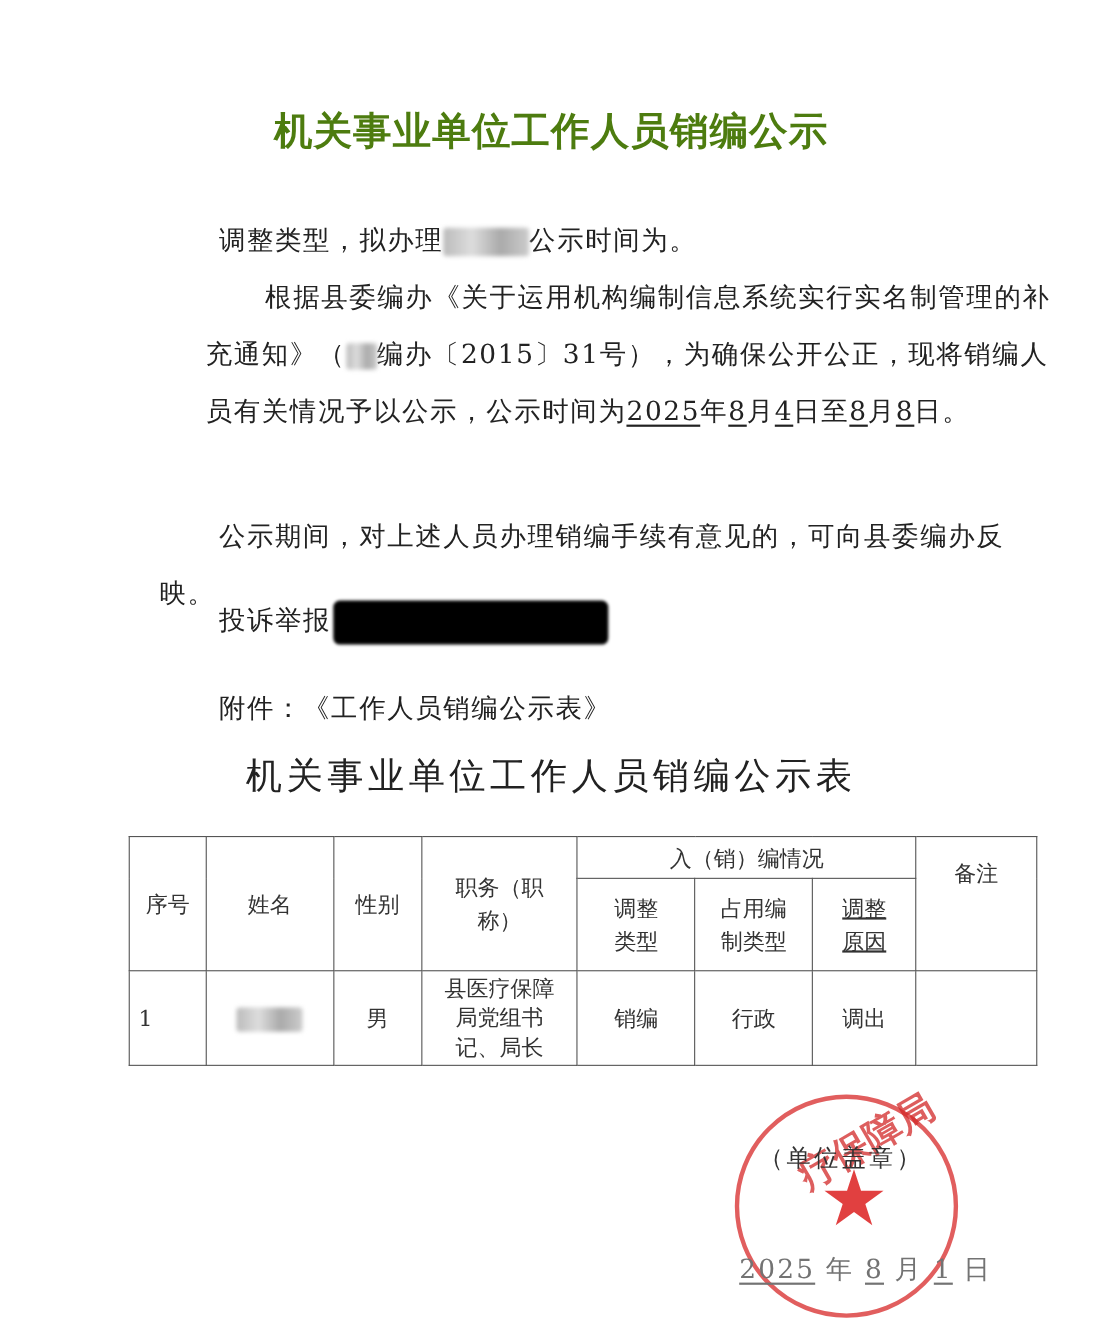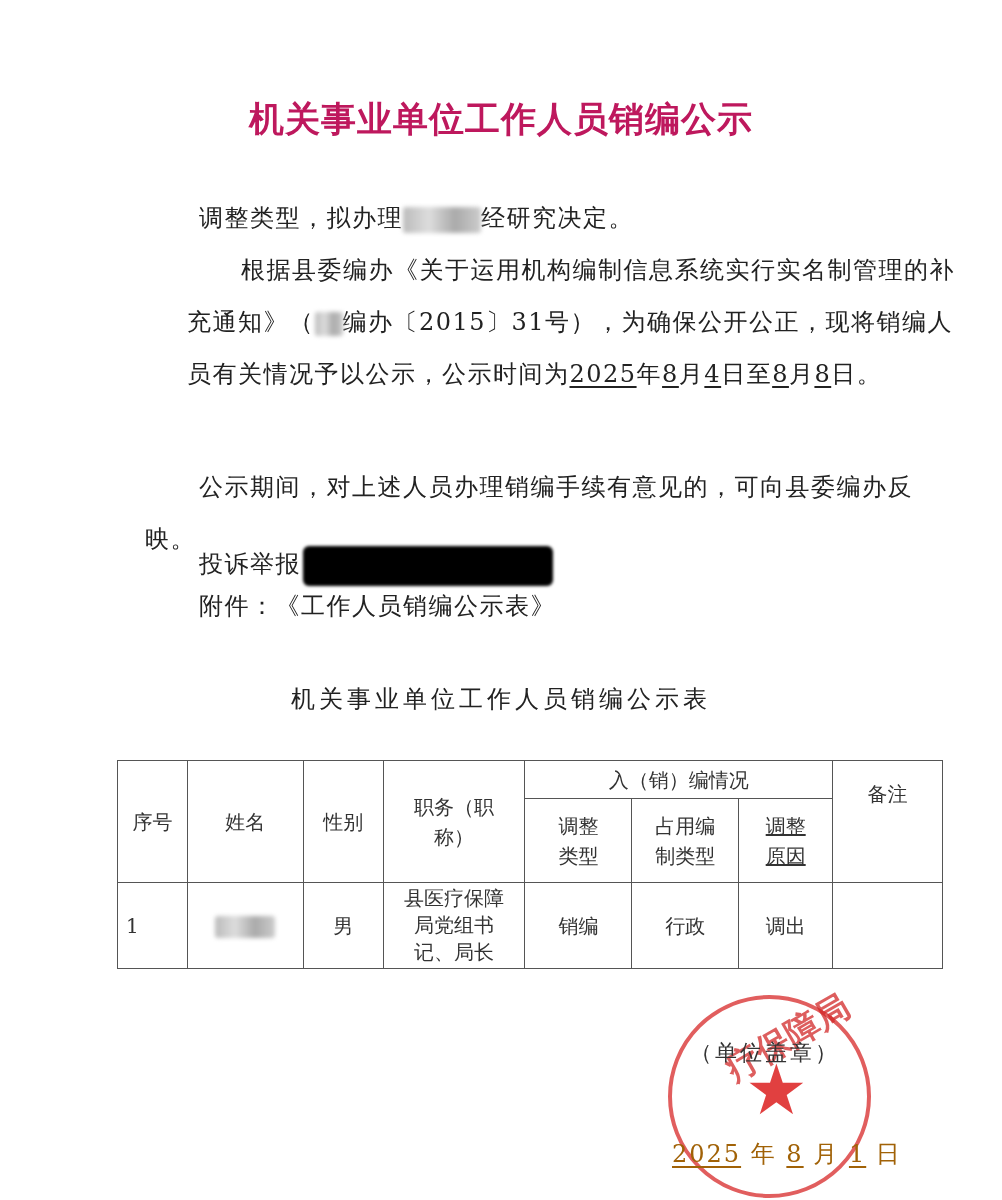--- a/index.html
+++ b/index.html
@@ -1,57 +1,57 @@
 <!DOCTYPE html>
 <html><head>
 <meta charset="utf-8">
 <style>
   html, body { margin:0; padding:0; background:#fff; }
   body { width:1002px; height:1200px; position:relative; overflow:hidden; color:#1a1a1a;
          font-family:"DejaVu Serif","Liberation Serif",serif; }
   .title { position:absolute; top:96px; left:0; width:1002px; text-align:center;
-           font-size:35px; font-weight:bold; letter-spacing:1px; color:#be185d; }
+           font-size:35px; font-weight:bold; letter-spacing:1px; color:#4d7c0f; }
   .para { position:absolute; left:145px; width:775px; font-size:24px; line-height:52px; letter-spacing:1.5px; color:#222; }
   .indent { text-indent:54px; }
   .blur { display:inline-block; background:linear-gradient(90deg,#bbb,#ddd,#aaa,#ccc); filter:blur(2px);
           vertical-align:middle; border-radius:3px; }
   .redact { display:inline-block; width:250px; height:40px; background:#000; border-radius:6px;
             filter:blur(1.5px); vertical-align:middle; margin-left:2px; }
   .u { text-decoration:underline; text-underline-offset:4px; }
-  .subtitle { position:absolute; top:683px; left:0; width:1002px; text-align:center; font-size:24px;
+  .subtitle { position:absolute; top:683px; left:0; width:1002px; text-align:center; font-size:33px;
               letter-spacing:4px; color:#222; }
   table { position:absolute; top:760px; left:117px; width:826px; border-collapse:collapse; font-size:20px; color:#333; }
   td { border:1.5px solid #555; text-align:center; vertical-align:middle; line-height:30px; }
   .seal { position:absolute; left:668px; top:995px; width:195px; height:195px; border:4px solid rgba(215,40,40,0.75);
           border-radius:50%; }
   .seal-text { position:absolute; color:rgba(210,40,40,0.75); font-size:34px; font-weight:bold; }
   .star { position:absolute; left:745px; top:1055px; font-size:70px; color:rgba(220,30,30,0.85); line-height:1; }
   .stamp-label { position:absolute; left:690px; top:1038px; font-size:22px; letter-spacing:3px; color:#333; }
-  .date { position:absolute; left:672px; top:1138px; font-size:24px; letter-spacing:2px; color:#a16207; }
+  .date { position:absolute; left:672px; top:1138px; font-size:24px; letter-spacing:2px; color:#737373; }
 </style>
 </head>
 <body>
 
 <div class="title">机关事业单位工作人员销编公示</div>
 
 <div class="para indent" style="top:192px;">
-  <span>调整类型，拟办理</span><span class="blur" style="width:78px;height:26px;"></span><span>经研究决定。</span>
+  <span>调整类型，拟办理</span><span class="blur" style="width:78px;height:26px;"></span><span>公示时间为。</span>
 </div>
 
 <div class="para indent" style="top:244px;margin-left:42px;">
   <span>根据县委编办《关于运用机构编制信息系统实行实名制管理的补充通知》（</span><span class="blur" style="width:28px;height:24px;"></span><span>编办〔2015〕31号），为确保公开公正，现将销编人员有关情况予以公示，公示时间为</span><span class="u">2025</span><span>年</span><span class="u">8</span><span>月</span><span class="u">4</span><span>日至</span><span class="u">8</span><span>月</span><span class="u">8</span><span>日。</span>
 </div>
 
 <div class="para indent" style="top:461px;">公示期间，对上述人员办理销编手续有意见的，可向县委编办反映。</div>
 
 <div class="para indent" style="top:538px;">
   <span>投诉举报</span><span class="redact"></span>
 </div>
 
-<div class="para indent" style="top:580px;">附件：《工作人员销编公示表》</div>
+<div class="para indent" style="top:618px;">附件：《工作人员销编公示表》</div>
 
 <div class="subtitle">机关事业单位工作人员销编公示表</div>
 
 <table>
   <colgroup>
     <col style="width:70px">
       <col style="width:116px">
       <col style="width:80px">
       <col style="width:142px">
     <col style="width:107px">

